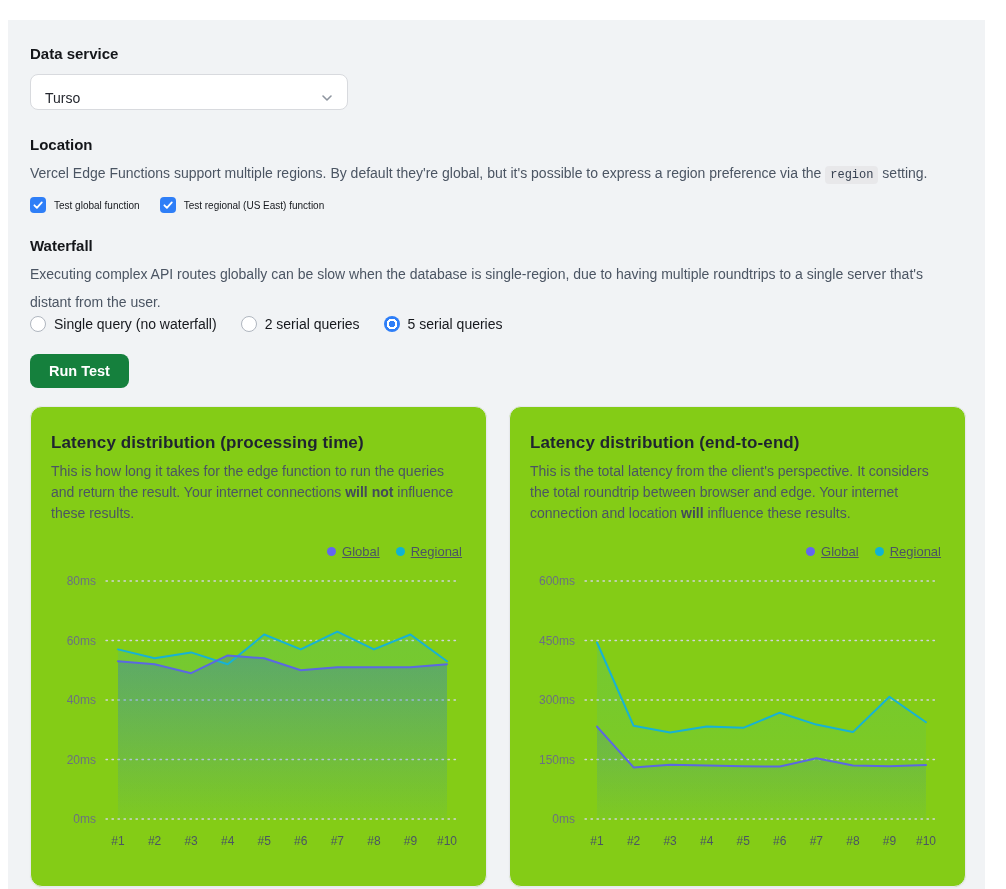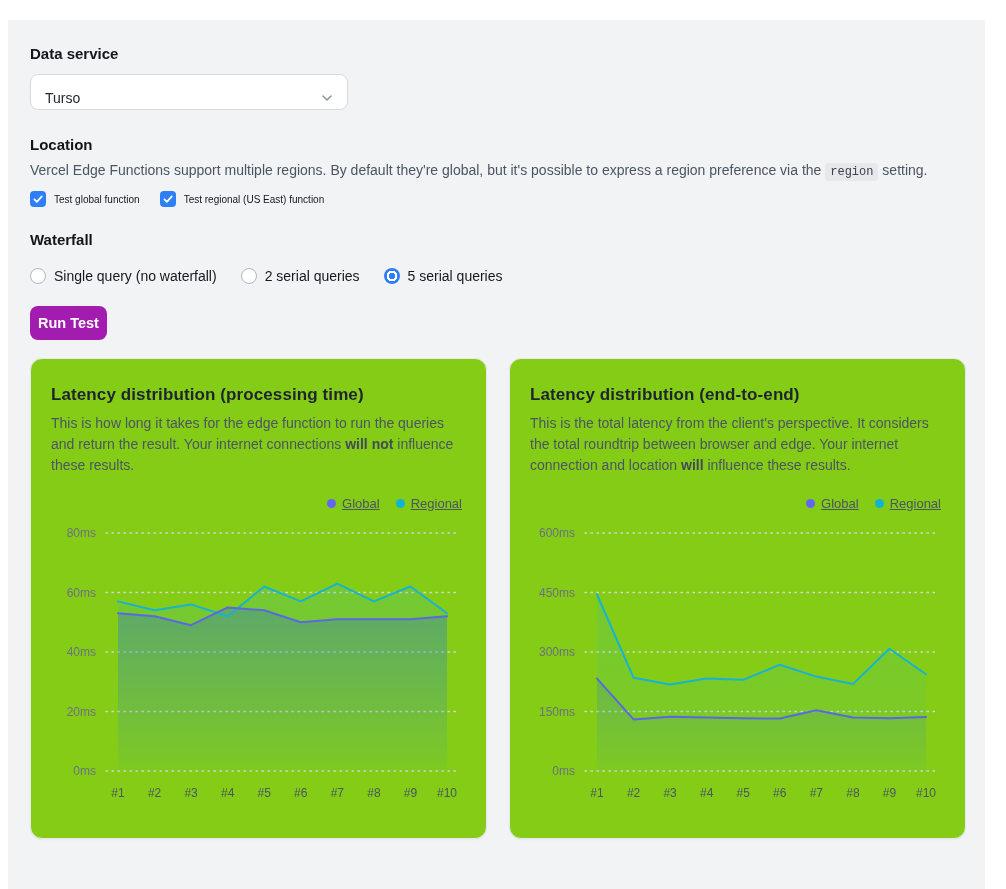--- a/index.html
+++ b/index.html
@@ -15,41 +15,41 @@
     background:#f1f3f5; padding:25px 22px;
   }
   .section-heading { font-size:15px; font-weight:700; color:#14161a; }
   .select-box {
     margin-top:12px; width:318px; height:36px; background:#fff;
     border:1px solid #d8dade; border-radius:8px;
     display:flex; align-items:center; justify-content:space-between;
     padding:12px 12px 0 14px; font-size:14px; color:#24272e; cursor:pointer;
   }
   .chev { width:16px; height:16px; flex:0 0 auto; }
-  .desc { font-size:14px; color:#4b5563; line-height:22px; margin-top:6px; }
+  .desc { font-size:14px; color:#4b5563; line-height:28px; margin-top:6px; }
   .code-chip {
     font-family:"Liberation Mono", monospace; font-size:12px;
     background:#e8e8ea; border-radius:4px; padding:2px 5px; color:#374151;
   }
   .check-row { display:flex; gap:20px; margin-top:8px; align-items:center; }
   .check-item { display:flex; align-items:center; gap:8px; font-size:10px; color:#16181d; cursor:pointer; }
   .checkbox {
     width:16px; height:16px; border-radius:4px; background:#2e7ef7;
     display:flex; align-items:center; justify-content:center; flex:0 0 auto;
   }
-  .radio-row { display:flex; gap:24px; margin-top:20px; align-items:center; }
+  .radio-row { display:flex; gap:24px; margin-top:0; align-items:center; }
   .radio-item { display:flex; align-items:center; gap:8px; font-size:14px; color:#16181d; cursor:pointer; }
   .radio { width:16px; height:16px; border-radius:50%; border:1px solid #b0b6bf; background:#fff; flex:0 0 auto; }
   .radio.selected {
     border:none;
     background:radial-gradient(circle at 50% 50%, #2e7ef7 0 3.2px, #ffffff 3.2px 5.2px, #2e7ef7 5.2px 8px);
   }
   .run-btn {
-    margin-top:22px; background:#a21caf; color:#fff; font-weight:700; font-size:14.5px;
-    border:none; border-radius:8px; padding:9px 8px; cursor:pointer; display:inline-block;
+    margin-top:22px; background:#15803d; color:#fff; font-weight:700; font-size:14.5px;
+    border:none; border-radius:8px; padding:9px 19px; cursor:pointer; display:inline-block;
     font-family:"Liberation Sans", sans-serif;
   }
   .cards { display:flex; gap:22px; margin-top:18px; }
   .card {
     width:457px; height:481px; background:#84cc16; border:1px solid #e7e9ec; border-radius:12px;
     padding:26px 24px 0 20px; box-shadow:0 1px 2px rgba(16,24,40,.04);
   }
   .card-title { font-size:17px; font-weight:700; color:#1f2430; letter-spacing:.1px; }
   .card-desc { margin-top:8px; font-size:14px; color:#4b5563; line-height:21px; max-width:412px; }
   .card-desc .b { font-weight:700; color:#424b5a; }
@@ -91,20 +91,21 @@
       <span class="checkbox">
         <svg width="12" height="12" viewBox="0 0 12 12">
             <path d="M2.4 6.3 L4.9 8.8 L9.8 3.4" fill="none" stroke="#fff" stroke-width="1.8" stroke-linecap="round" stroke-linejoin="round"></path>
           </svg>
       </span>
       <span>Test regional (US East) function</span>
     </div>
   </div>
 
   <div class="section-heading" style="margin-top:24px;">Waterfall</div>
+  <div class="desc" style="max-width:941px;">Executing complex API routes globally can be slow when the database is single-region, due to having multiple roundtrips to a single server that's distant from the user.</div>
 
   <div class="radio-row">
     <div class="radio-item">
       <span class="radio"></span>
       <span>Single query (no waterfall)</span>
     </div>
     <div class="radio-item">
       <span class="radio"></span>
       <span>2 serial queries</span>
     </div>

